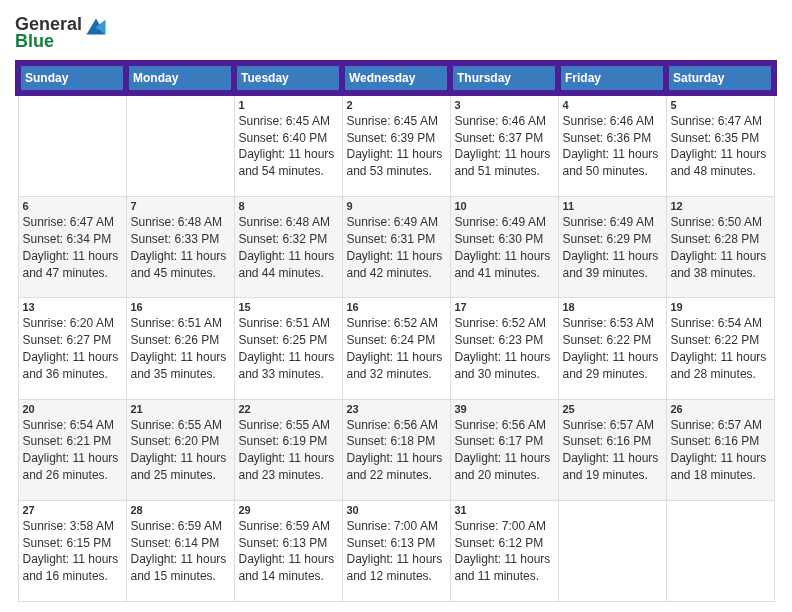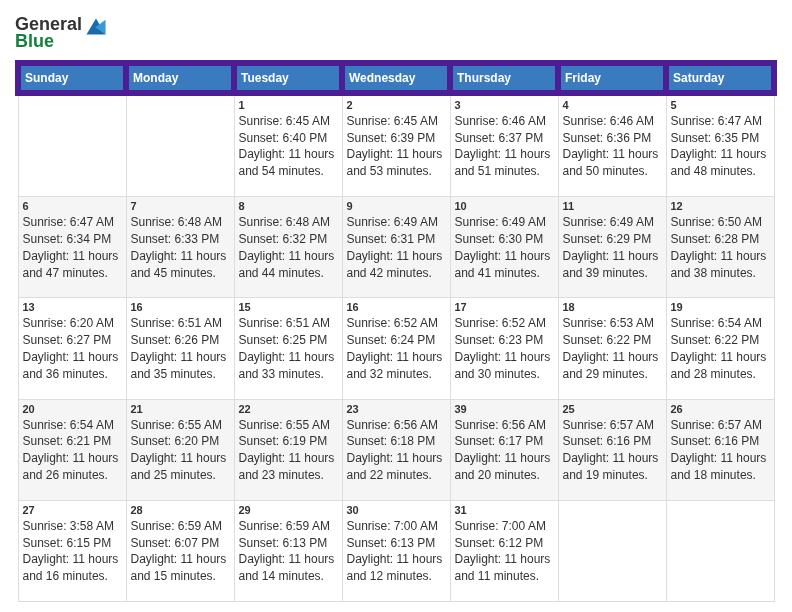--- a/index.html
+++ b/index.html
@@ -297,21 +297,21 @@
         <tr>
           <td>
             <span class="day-num">27</span>
             <div class="day-info">Sunrise: 3:58 AM
 Sunset: 6:15 PM
 Daylight: 11 hours and 16 minutes.</div>
           </td>
           <td>
             <span class="day-num">28</span>
             <div class="day-info">Sunrise: 6:59 AM
-Sunset: 6:07 PM
+Sunset: 6:14 PM
 Daylight: 11 hours and 15 minutes.</div>
           </td>
           <td>
             <span class="day-num">29</span>
             <div class="day-info">Sunrise: 6:59 AM
 Sunset: 6:13 PM
 Daylight: 11 hours and 14 minutes.</div>
           </td>
           <td>
             <span class="day-num">30</span>

